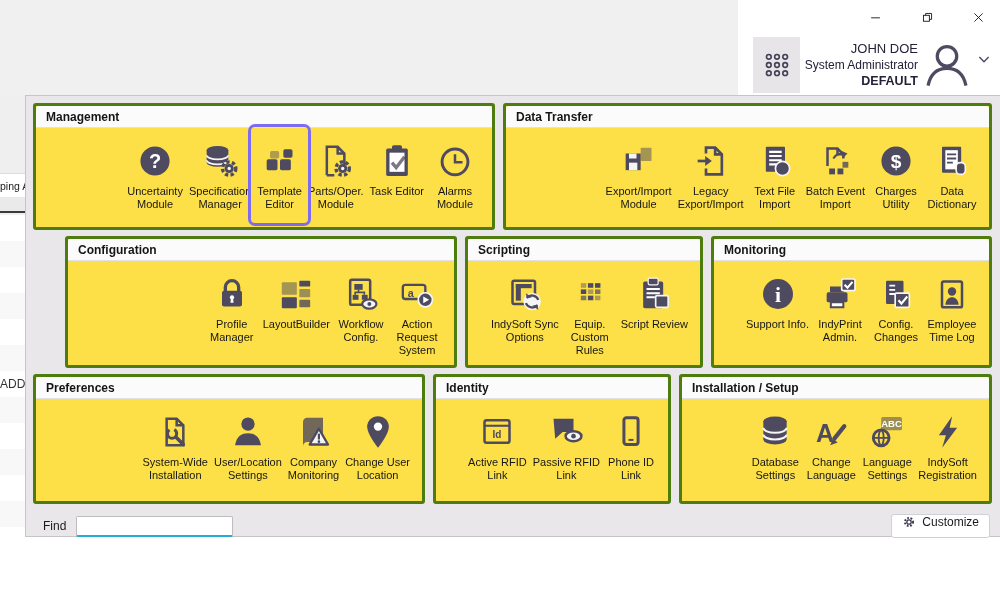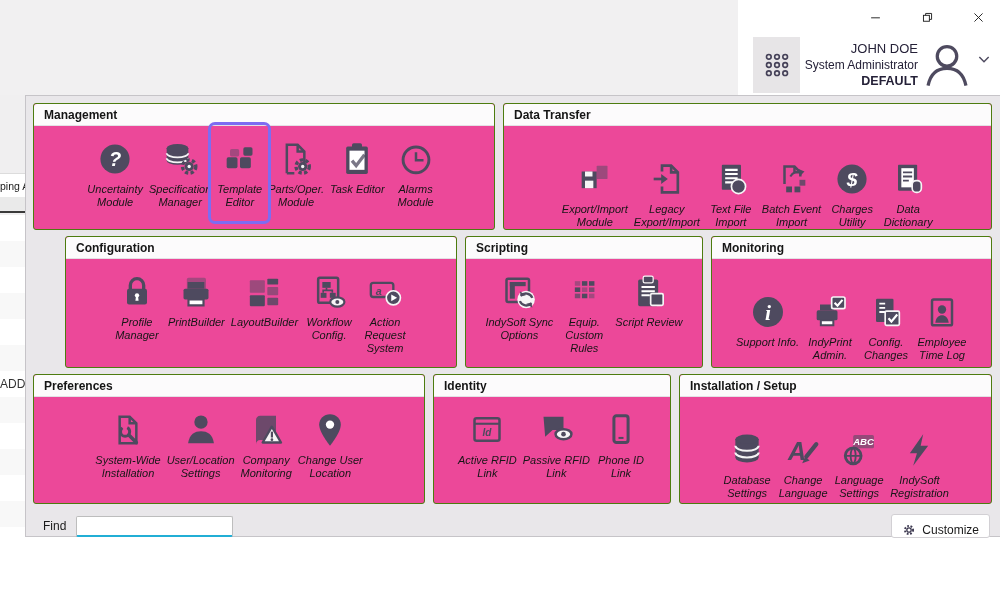--- a/index.html
+++ b/index.html
@@ -34,39 +34,39 @@
   .strip-header { position:absolute; left:0; top:102px; width:25px; height:16px; background:#eaeaea; border-bottom:2px solid #3a3a3a; }
   .strip-rows { position:absolute; left:0; top:120px; width:25px; height:322px;
     background:repeating-linear-gradient(180deg,#ffffff 0 26px,#f8f8f8 26px 52px); }
   .strip-addr { position:absolute; left:0; top:282px; width:25px; font-size:12px; color:#333; white-space:nowrap; overflow:hidden; }
 
   
   .panel { position:absolute; left:25px; top:95px; width:975px; height:442px; background:#e9e7ea;
     border:1px solid #c6c4c8; border-right:none; padding:7px 8px 6px 7px; }
   .panel-row { display:flex; gap:8px; margin-bottom:6px; }
   .r1 { height:127px; } .r2 { height:132px;margin-left:32px; } .r3 { height:130px; }
-  .g-mgmt { width:462px; } .g-conf { width:392px; } .g-script { width:238px; } .g-flex { flex:1;gap:20px; }
-
-  .group { border:1px solid #4d7c0f; border-radius:3px; background:#ec4899; display:flex; flex-direction:column; }
+  .g-mgmt { width:462px; } .g-conf { width:392px; } .g-script { width:238px; } .g-flex { flex:1; }
+
+  .group { border:3px solid #4d7c0f; border-radius:3px; background:#fde047; display:flex; flex-direction:column; }
   .group-header { background:#fcfbfc; border-bottom:1px solid #e3e1e5; padding:4px 10px 3px;
     font-size:12px; font-weight:bold; color:#151515; border-radius:3px 3px 0 0; }
-  .group-body { flex:1; display:flex; justify-content:center; align-items:flex-start; padding:9px 9px 2px;font-style:italic; }
+  .group-body { flex:1; display:flex; justify-content:flex-end; align-items:flex-start; padding:9px 9px 2px; }
 
   .item { display:flex; flex-direction:column; align-items:center; text-align:center;
     padding:4px 3px; border-radius:4px; min-width:56px; max-width:98px; }
   .item .icon { width:40px; height:40px; color:#4e4a5f; display:block; }
   .item .lbl { font-size:11px; line-height:1.2; color:#161616; white-space:pre-line; margin-top:4px; }
   .item.selected { box-shadow:0 0 0 3px #7d6cf2; padding:14px 6px 12px; margin:-10px -3px -8px; position:relative; z-index:2; }
 
   
   .find-row { display:flex; align-items:center; margin-top:9px; height:26px; }
   .find-label { font-size:12px; color:#1a1a1a; margin-left:10px; }
   .find-input { margin-left:10px; width:157px; height:21px; background:#fff; border:1px solid #bdbdbd;
     border-bottom:2px solid #21aed5; border-radius:2px; font-size:12px; padding:0 5px; outline:none; }
-  .customize-btn { margin-left:auto; margin-right:2px; height:24px; display:flex; align-items:flex-end; gap:6px;
+  .customize-btn { margin-left:auto; margin-right:2px; height:24px; display:flex; align-items:flex-start; gap:6px;
     background:#fff; border:1px solid #d2d0d4; border-radius:3px; padding:0 10px; font-size:12px; color:#1a1a1a;
     font-family:"Liberation Sans", sans-serif; }
   .customize-btn svg { width:14px; height:14px; color:#3d3950; }
 </style>
 </head>
 <body>
 
 <svg width="0" height="0" style="position:absolute" aria-hidden="true">
   <defs>
     <symbol id="help-circle-icon" viewBox="0 0 48 48">
@@ -463,26 +463,20 @@
         <div class="group-body">
           <div class="item">
             <svg class="icon">
               <use href="#lock-icon"></use>
             </svg>
             <div class="lbl">Profile
 Manager</div>
           </div>
           <div class="item">
             <svg class="icon">
-              <use href="#printer-icon"></use>
-            </svg>
-            <div class="lbl">PrintBuilder</div>
-          </div>
-          <div class="item">
-            <svg class="icon">
               <use href="#layout-grid-icon"></use>
             </svg>
             <div class="lbl">LayoutBuilder</div>
           </div>
           <div class="item">
             <svg class="icon">
               <use href="#workflow-eye-icon"></use>
             </svg>
             <div class="lbl">Workflow
 Config.</div>

